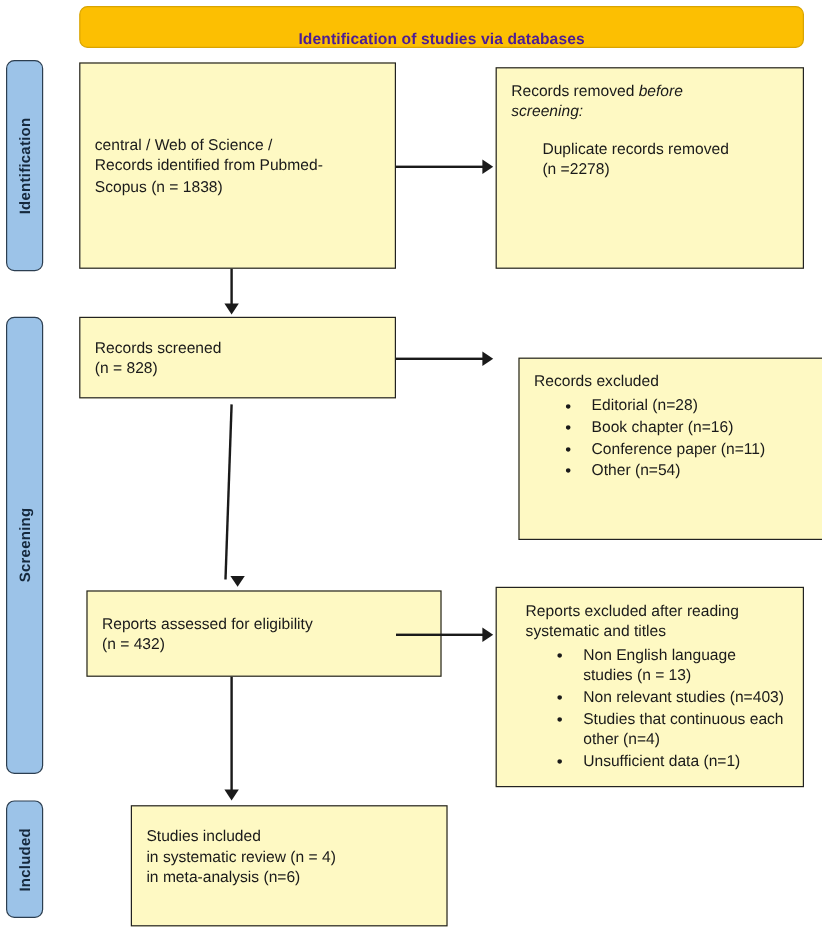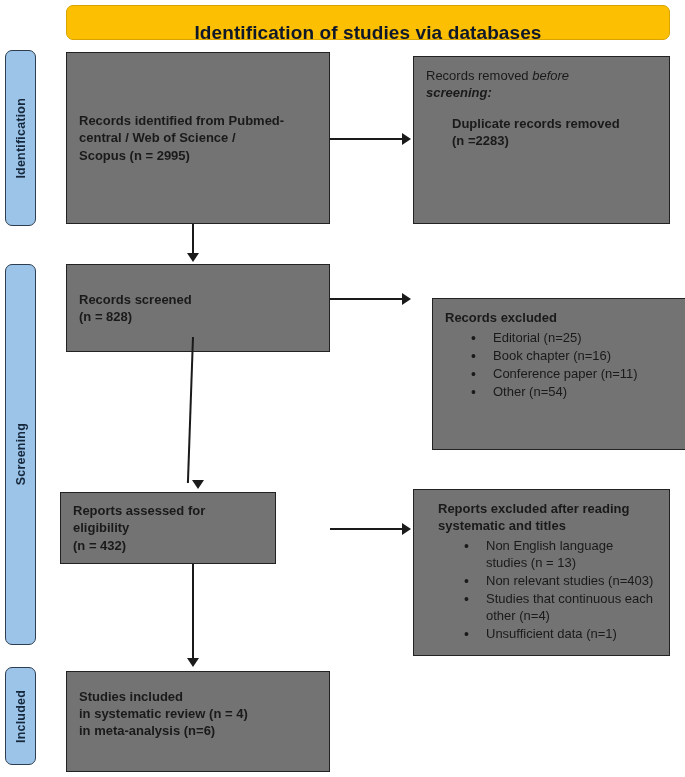--- a/index.html
+++ b/index.html
@@ -28,23 +28,23 @@
     height: 35px;
     background: #FCBF02;
     border: 1px solid #d9a400;
     border-radius: 7px;
     display: flex;
     align-items: center;
     justify-content: center;
     box-sizing: border-box;
   }
   .banner-text {
-    font-size: 19px;
+    font-size: 13px;
     font-weight: bold;
-    color: #0f172a;
+    color: #4c1d95;
     letter-spacing: 0.1px;
     margin-top: 20px;
   }
 
   
   .stage-bar {
     position: absolute;
     left: 5px;
     width: 31px;
     background: #9CC3E8;
@@ -64,42 +64,42 @@
     letter-spacing: 0.2px;
     white-space: nowrap;
   }
   #bar-identification { top: 50px;  height: 176px; }
   #bar-screening      { top: 264px; height: 381px; }
   #bar-included       { top: 667px; height: 98px;  }
 
   
   .box {
     position: absolute;
-    background: #737373;
+    background: #fef9c3;
     border: 1.7px solid #222222;
     box-sizing: border-box;
     padding: 10px 12px;
     font-size: 13px;
     line-height: 1.32;
     color: #1a1a1a;
   }
   #box-identified   { left: 66px;  top: 52px;  width: 264px; height: 172px; }
   #box-removed      { left: 413px; top: 56px;  width: 257px; height: 168px; }
-  #box-screened     { left: 66px;  top: 264px; width: 264px; height: 88px;  }
+  #box-screened     { left: 66px;  top: 264px; width: 264px; height: 68px;  }
   #box-rec-excluded { left: 432px; top: 298px; width: 257px; height: 152px; }
-  #box-eligibility  { left: 60px;  top: 492px; width: 216px; height: 72px;  }
+  #box-eligibility  { left: 72px;  top: 492px; width: 296px; height: 72px;  }
   #box-rep-excluded { left: 413px; top: 489px; width: 257px; height: 167px; padding-left: 24px; }
   #box-included     { left: 66px;  top: 671px; width: 264px; height: 101px; }
 
   #box-identified   { display: flex; align-items: center; }
   #box-screened     { display: flex; align-items: center; }
   #box-eligibility  { display: flex; align-items: center; }
-  #box-included     { display: flex; align-items: flex-start; padding-top: 16px; }
-
-  .box-line { display: block; font-weight: bold; }
+  #box-included     { display: flex; align-items: flex-start; padding-top: 16px; margin-left: 43px; }
+
+  .box-line { display: block; }
   .italic { font-style: italic; }
   .indent-block { margin-left: 26px; margin-top: 14px; }
 
   
   .bullets {
     list-style: none;
     margin: 4px 0 0 0;
     padding: 0 0 0 26px;
   }
   .bullets li {
@@ -159,48 +159,48 @@
   </div>
   <div class="stage-bar" id="bar-screening">
     <span class="stage-label">Screening</span>
   </div>
   <div class="stage-bar" id="bar-included">
     <span class="stage-label">Included</span>
   </div>
 
   <div class="box" id="box-identified">
     <div>
+      <span class="box-line">central / Web of Science /</span>
       <span class="box-line">Records identified from Pubmed-</span>
-      <span class="box-line">central / Web of Science /</span>
-      <span class="box-line">Scopus  (n = 2995)</span>
+      <span class="box-line">Scopus  (n = 1838)</span>
     </div>
   </div>
 
   <div class="box" id="box-removed">
     <div>
       <span>Records removed </span><span class="italic">before</span>
       <span class="box-line italic">screening:</span>
       <div class="indent-block">
         <span class="box-line">Duplicate records removed</span>
-        <span class="box-line">(n =2283)</span>
+        <span class="box-line">(n =2278)</span>
       </div>
     </div>
   </div>
 
   <div class="box" id="box-screened">
     <div>
       <span class="box-line">Records screened</span>
       <span class="box-line">(n = 828)</span>
     </div>
   </div>
 
   <div class="box" id="box-rec-excluded">
     <span class="box-line">Records excluded</span>
     <ul class="bullets">
-      <li>Editorial (n=25)</li>
+      <li>Editorial (n=28)</li>
       <li>Book chapter (n=16)</li>
       <li>Conference paper (n=11)</li>
       <li>Other (n=54)</li>
     </ul>
   </div>
 
   <div class="box" id="box-eligibility">
     <div>
       <span class="box-line">Reports assessed for eligibility</span>
       <span class="box-line">(n = 432)</span>

